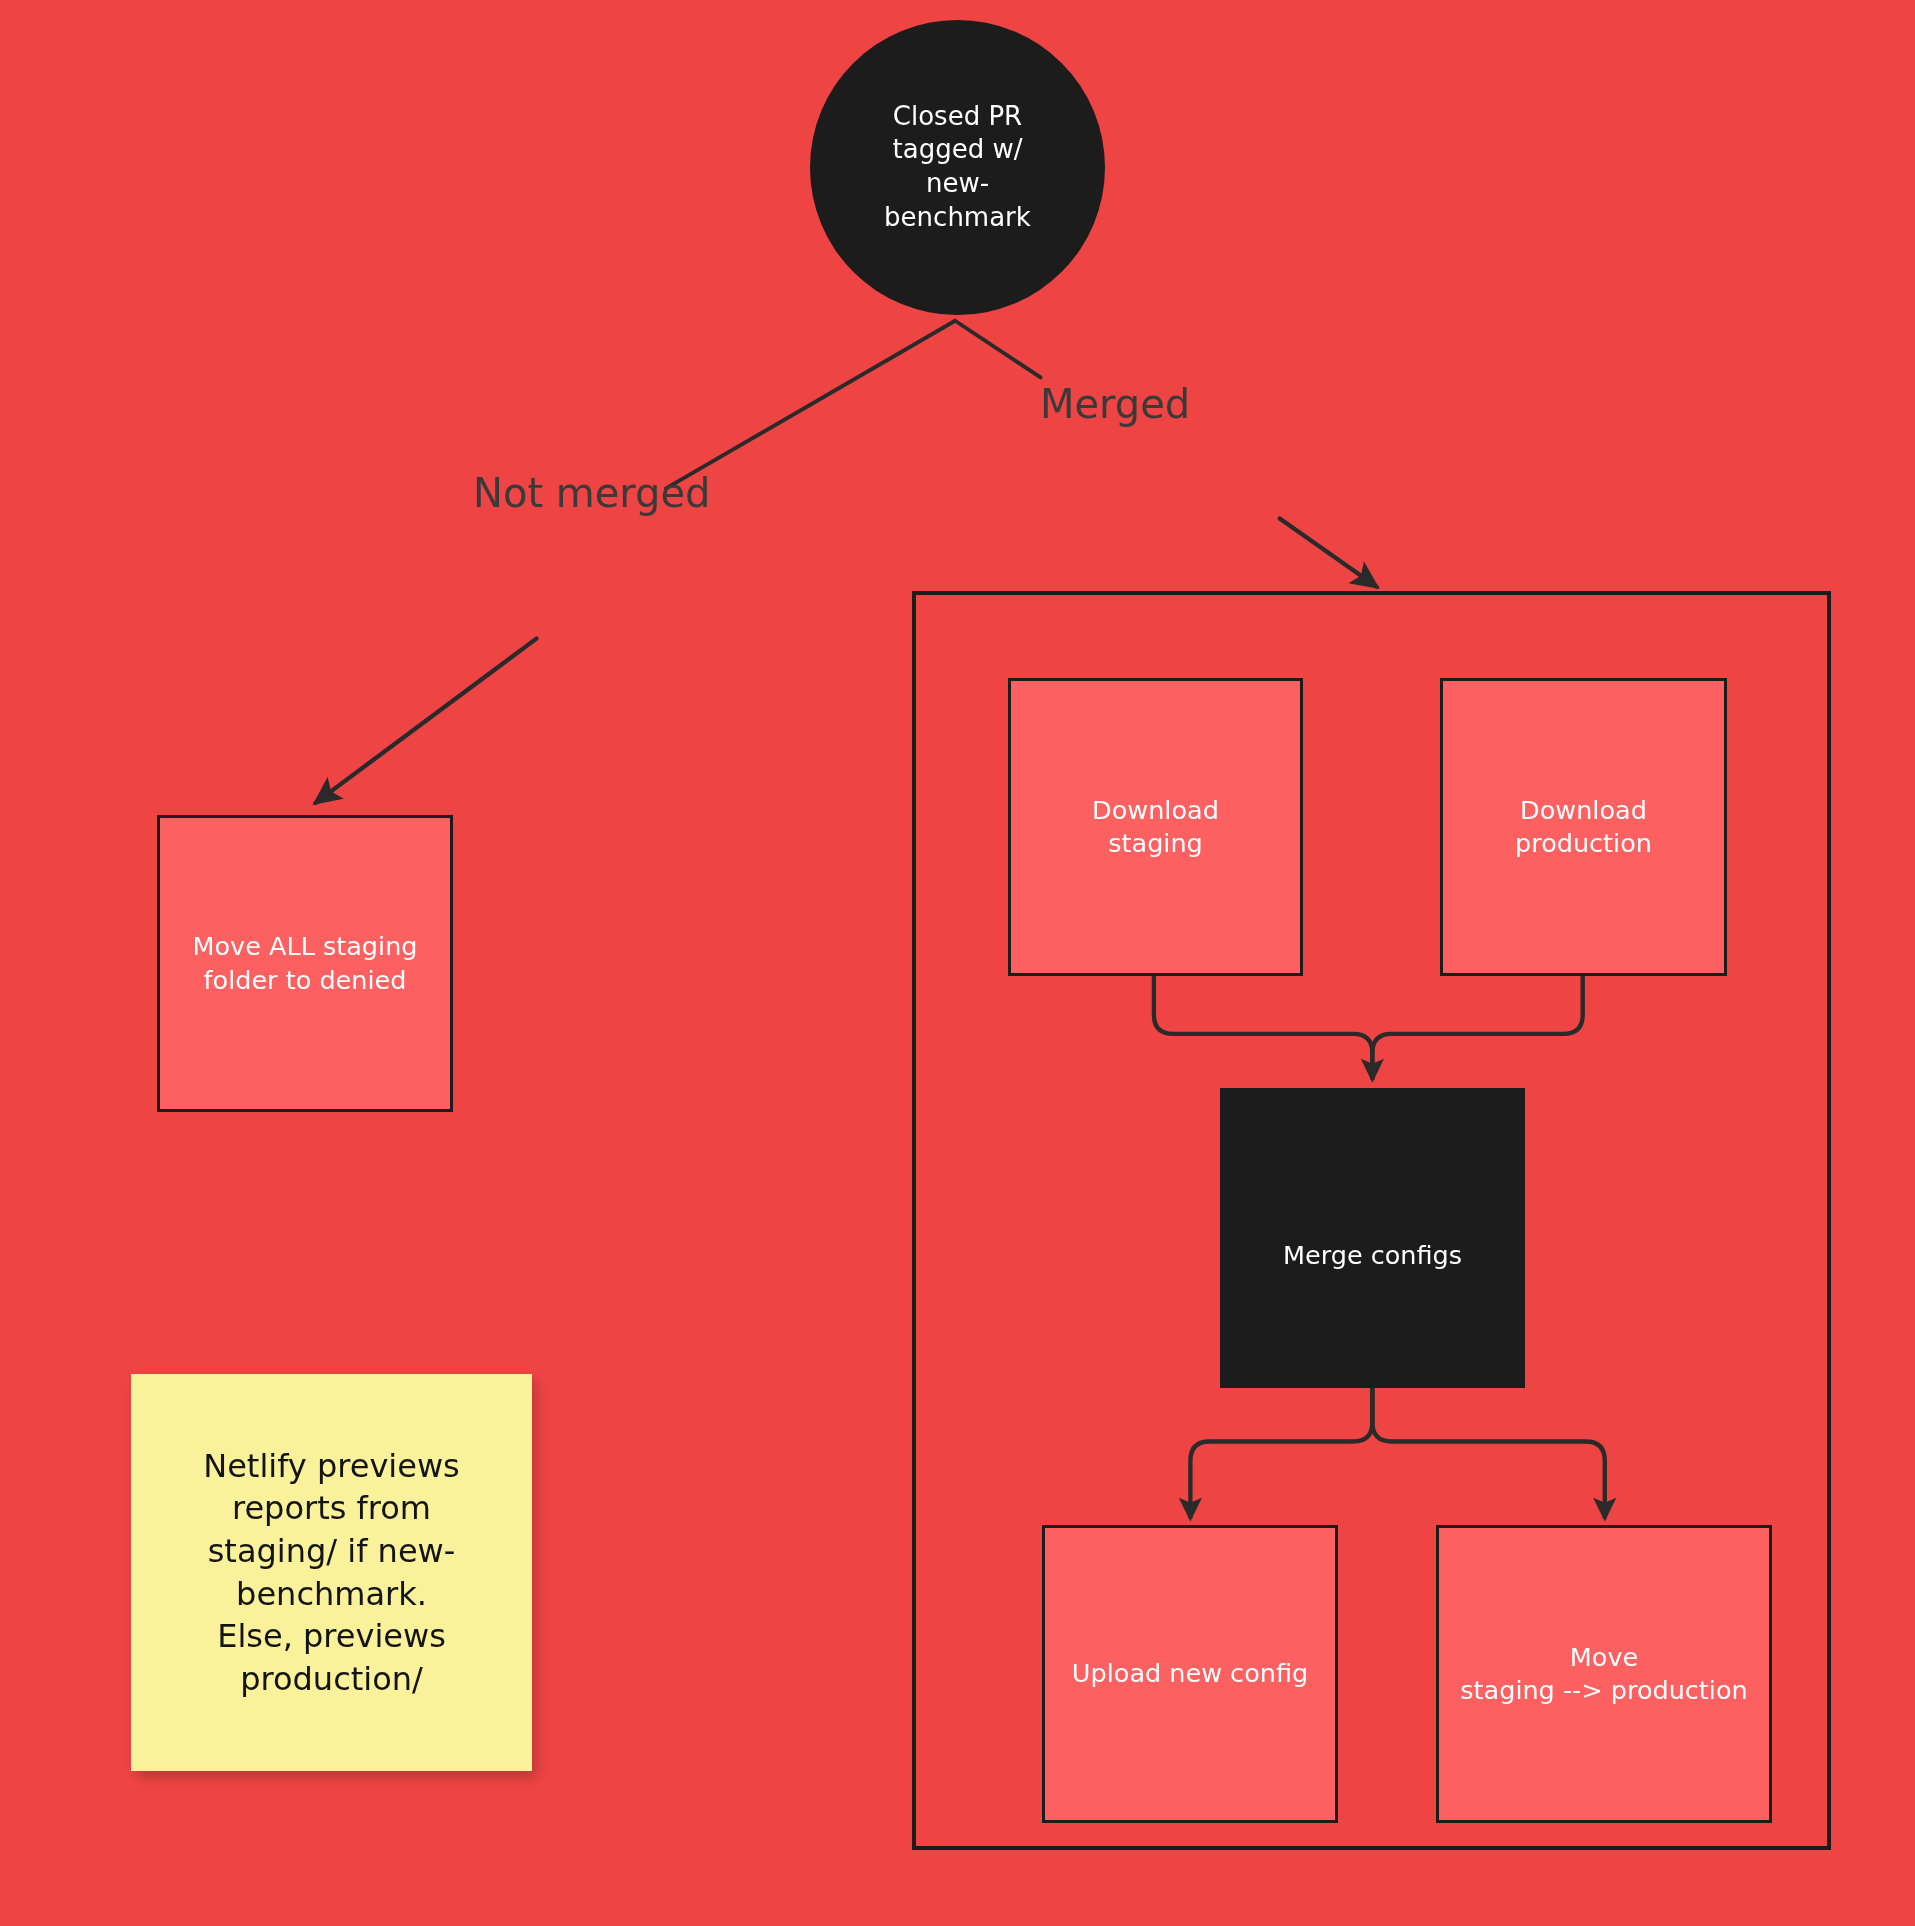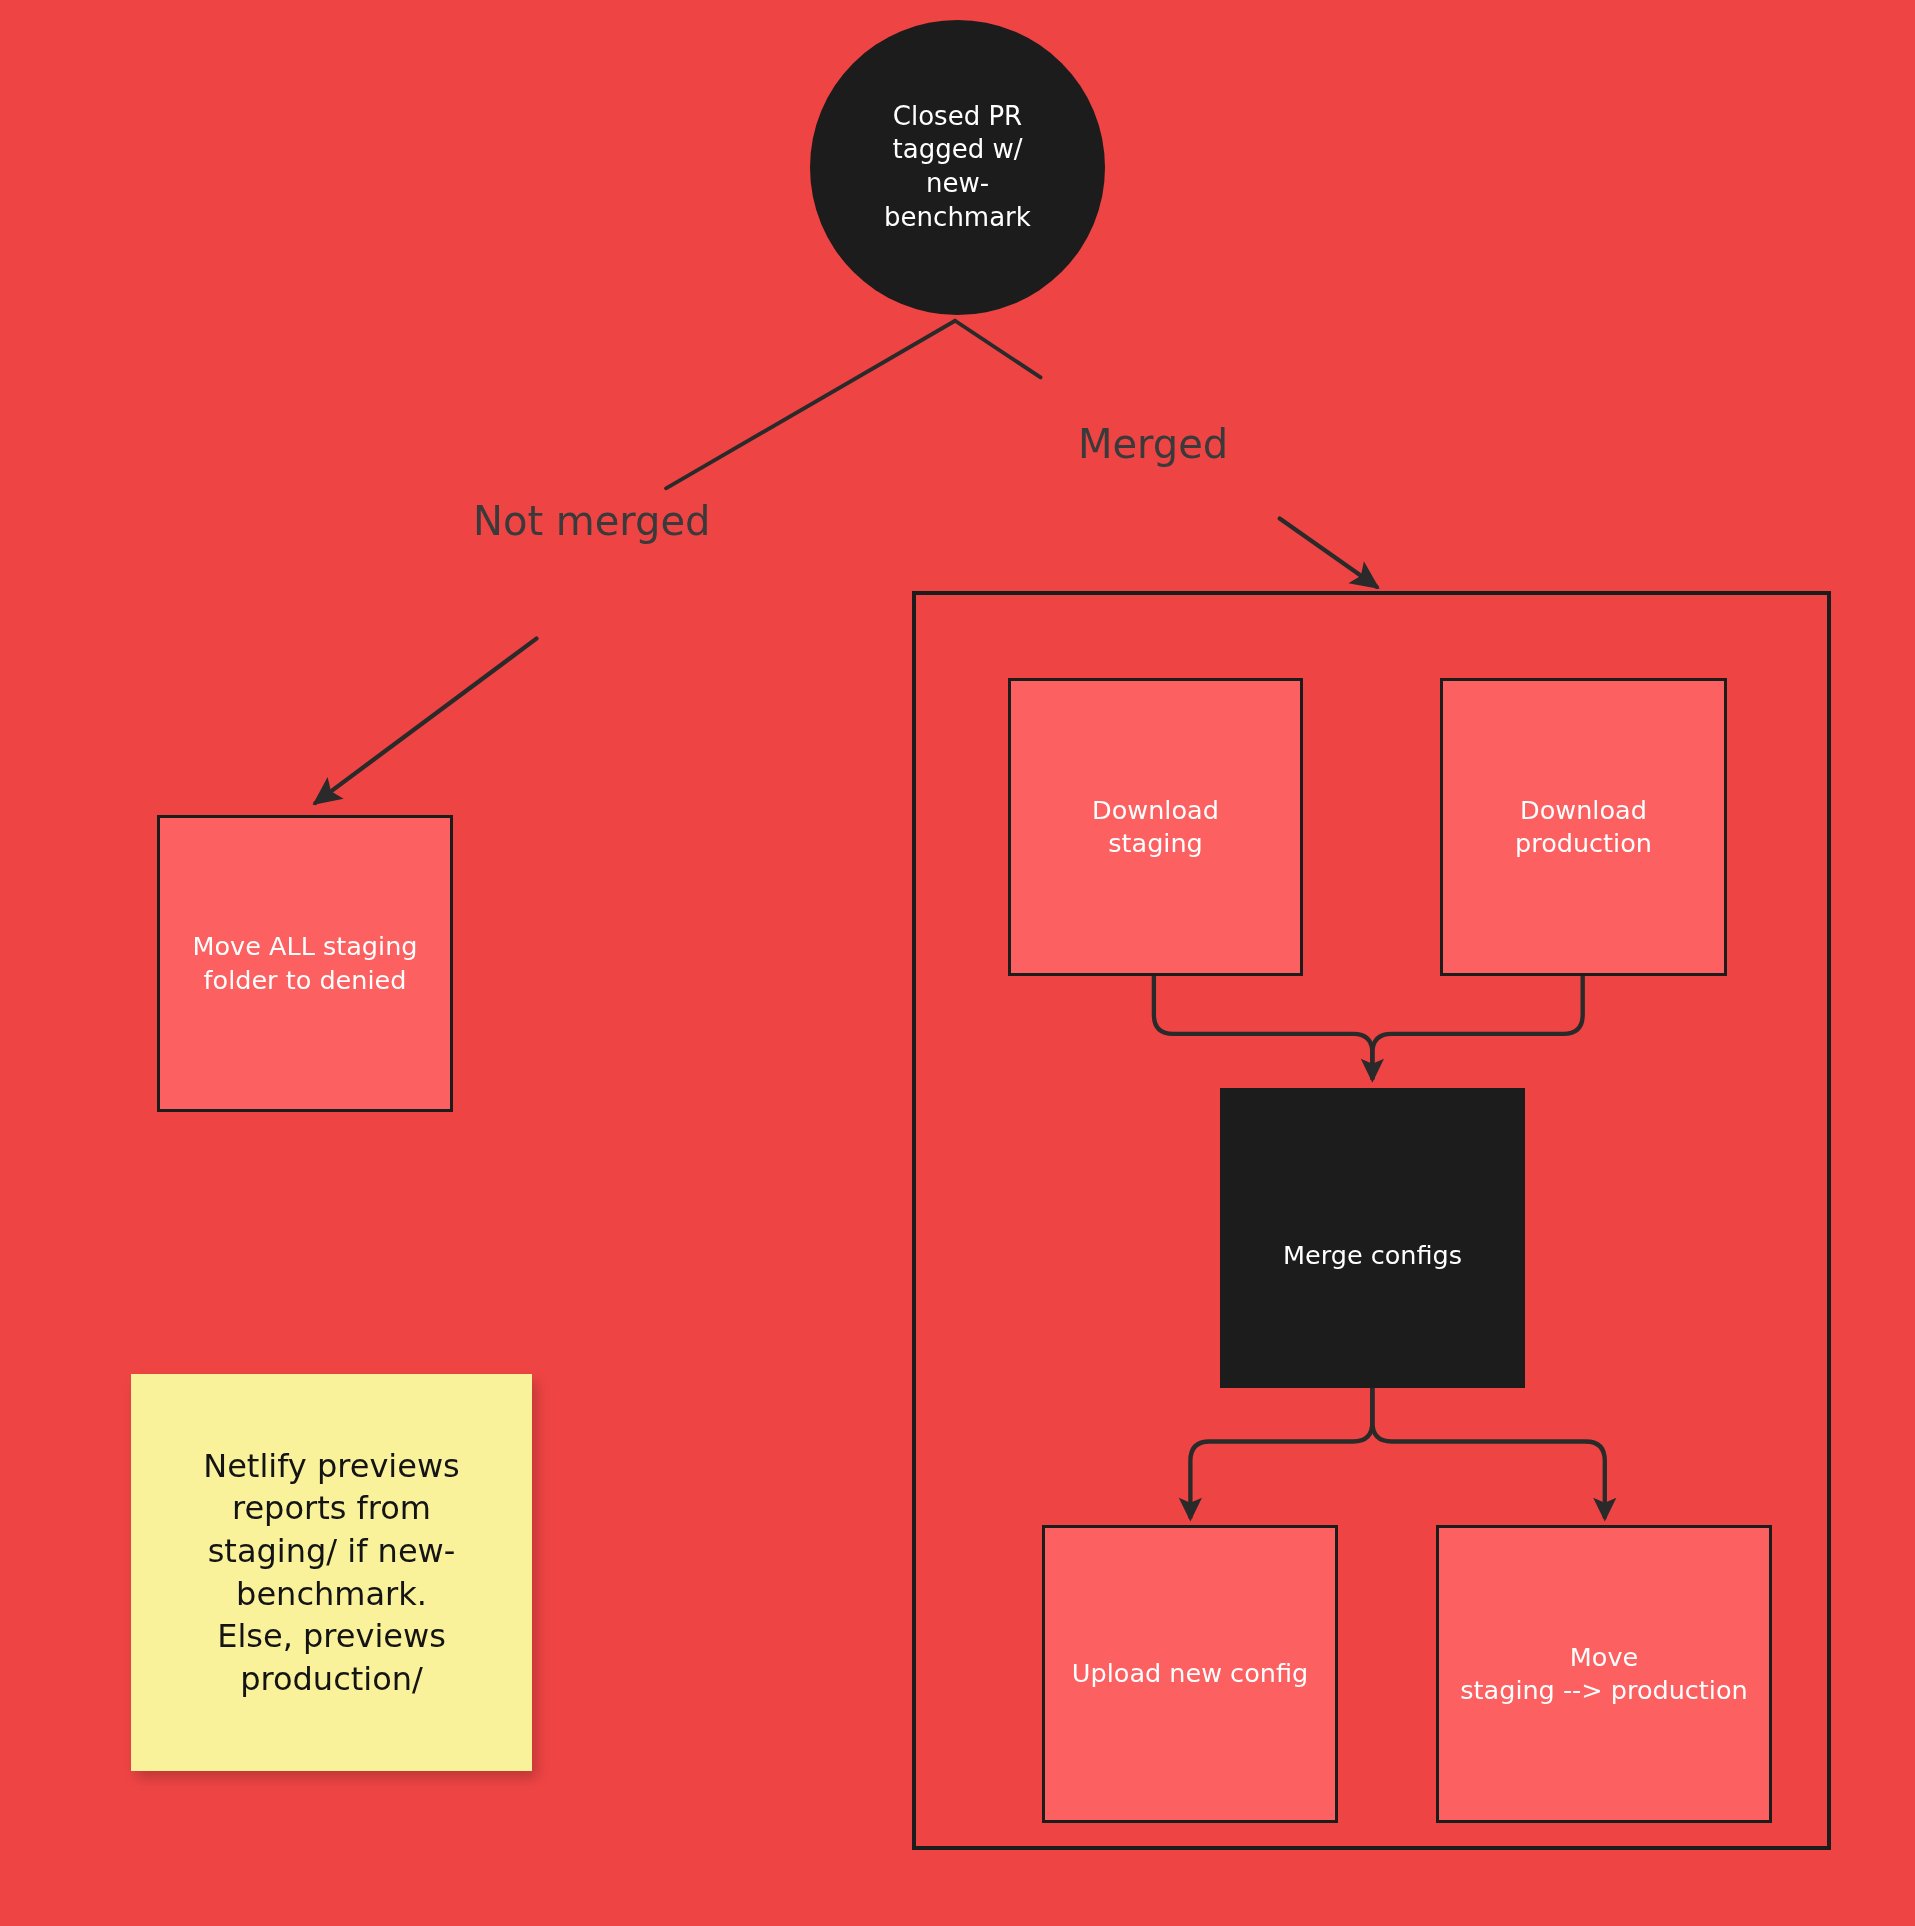--- a/index.html
+++ b/index.html
@@ -69,23 +69,23 @@
     <path d="M 2858 2890 L 2858 2962 Q 2858 3002 2898 3002 L 3302 3002 Q 3342 3002 3342 3042 L 3342 3162" fill="none" stroke="#2a2a2a" stroke-width="9" stroke-linejoin="round" marker-end="url(#arrowSolid)"></path>
   </svg>
 
   <div class="node circle-node" style="left:810px;top:19.7px;width:295px;height:295px;">
     <span class="lbl">Closed PR
 tagged w/
 new-
 benchmark</span>
   </div>
 
-  <div class="edge-label" style="left:473px;top:498px;">Not merged</div>
+  <div class="edge-label" style="left:473px;top:470px;">Not merged</div>
 
-  <div class="edge-label" style="left:1078px;top:381px;margin-top:40px;">Merged</div>
+  <div class="edge-label" style="left:1040px;top:381px;">Merged</div>
 
   <div class="node red-node" style="left:157px;top:815px;width:296px;height:297px;">
     <span class="lbl">Move ALL staging
 folder to denied</span>
   </div>
 
   <div class="sticky" style="left:131px;top:1374px;width:401px;height:397px;">
     <span class="lbl">Netlify previews
 reports from
 staging/ if new-

